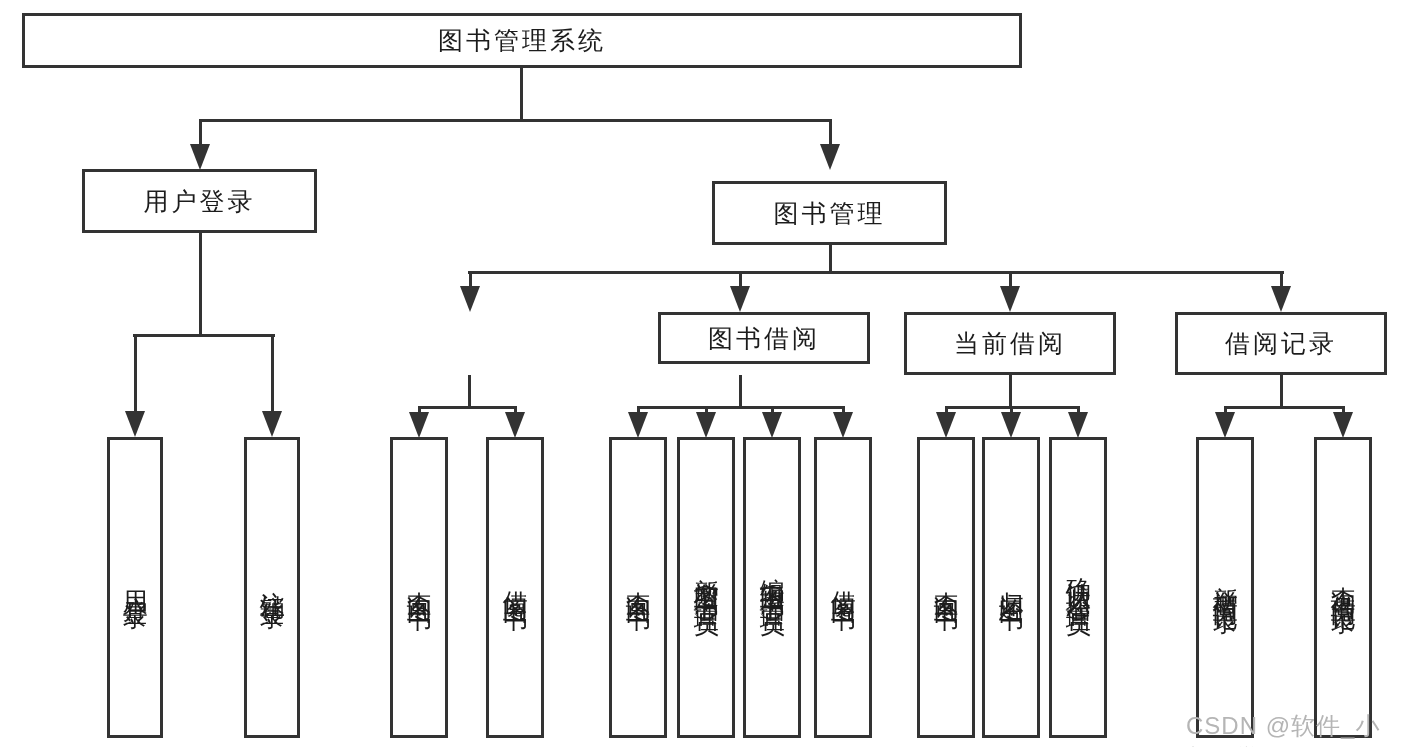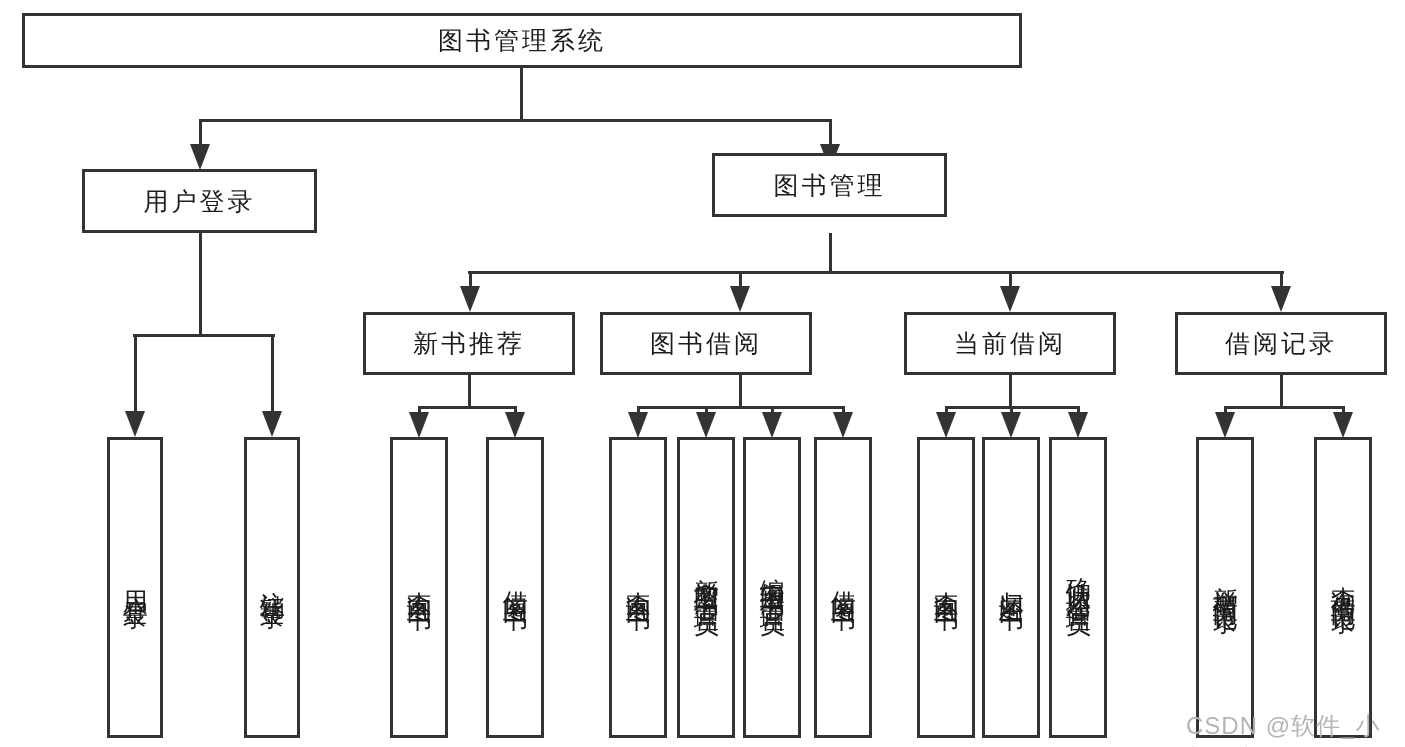--- a/index.html
+++ b/index.html
@@ -99,28 +99,25 @@
   <div class="line" style="left:1342px;top:406px;width:3px;height:10px"></div>
   <div class="arrowhead" style="left:1333px;top:412px"></div>
 
   <div class="box" style="left:22px;top:13px;width:1000px;height:55px">
     <span>图书管理系统</span>
   </div>
 
   <div class="box" style="left:82px;top:169px;width:235px;height:64px">
     <span>用户登录</span>
   </div>
-  <div class="box" style="left:712px;top:153px;width:235px;height:64px">
+  <div class="box" style="left:712px;top:181px;width:235px;height:64px">
     <span>图书管理</span>
   </div>
 
-  <div class="box" style="left:363px;top:312px;width:212px;height:63px">
-    <span>新书推荐</span>
-  </div>
-  <div class="box" style="left:600px;top:312px;width:212px;height:63px">
+  <div class="box" style="left:658px;top:312px;width:212px;height:52px">
     <span>图书借阅</span>
   </div>
   <div class="box" style="left:904px;top:312px;width:212px;height:63px">
     <span>当前借阅</span>
   </div>
   <div class="box" style="left:1175px;top:312px;width:212px;height:63px">
     <span>借阅记录</span>
   </div>
 
   <div class="box leaf" style="left:107px;top:437px;width:56px;height:301px">

